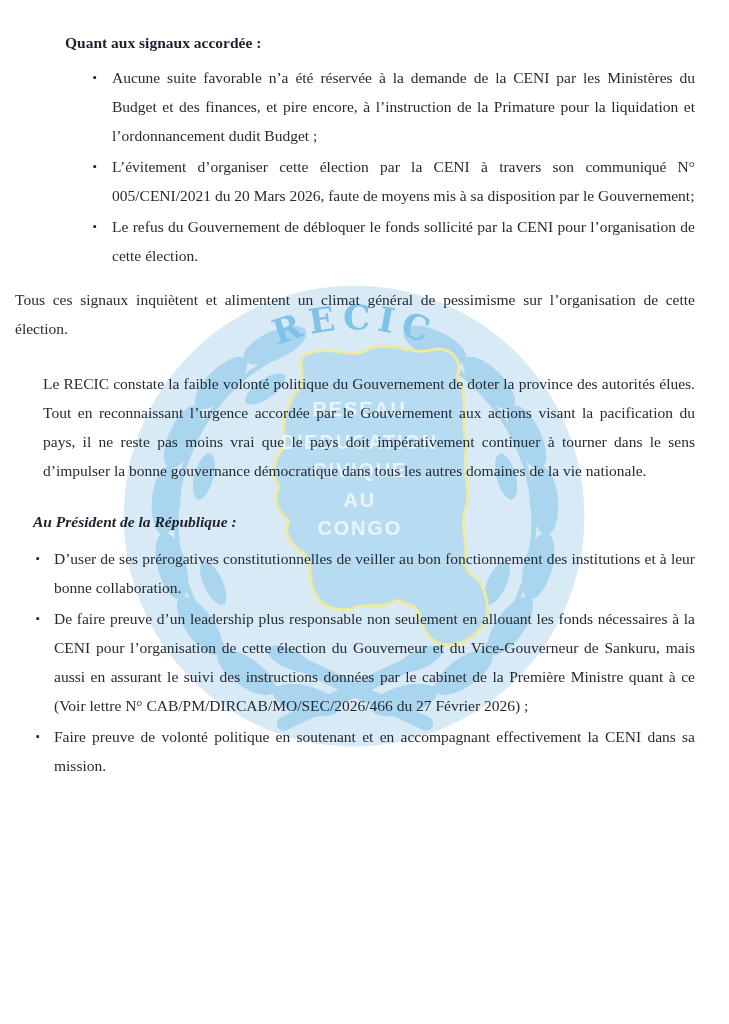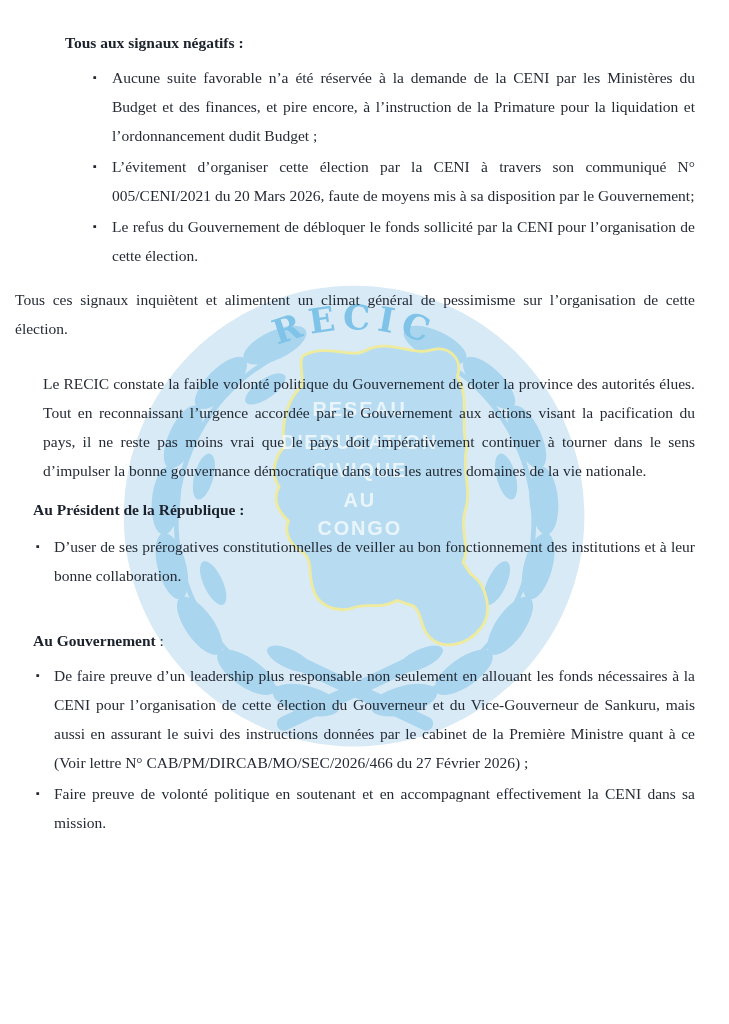--- a/index.html
+++ b/index.html
@@ -10,21 +10,21 @@
 
   
   .watermark{position:absolute;left:118px;top:280px;width:474px;height:474px;z-index:0;}
   .watermark svg{display:block;width:100%;height:100%;}
 
   
   .content{position:relative;z-index:1;padding:28px 34px 0 15px;
            font-size:15.5px;line-height:29px;}
   .h{font-weight:bold;color:#1c222c;}
   .h1{margin:0 0 6px 50px;}
-  .h2{margin:10px 0 8px 18px;}
+  .h2{margin:22px 0 8px 18px;font-style:italic;}
   .h2b{margin:36px 0 6px 18px;}
   p{margin:0;text-align:justify;}
   .p-gap{margin-top:15px;}
   .p-gap-lg{margin-top:26px;margin-left:28px;}
   ul{list-style:none;margin:0;padding:0;}
   li{position:relative;text-align:justify;margin-bottom:2px;}
   li .mk{position:absolute;left:0;top:0;font-size:11px;line-height:29px;color:#20262f;}
   .lvl1 li{margin-left:78px;padding-left:19px;}
   .lvl2 li{margin-left:21px;padding-left:18px;}
 </style>
@@ -87,21 +87,21 @@
         <text x="255" y="178">D'EDUCATION</text>
         <text x="255" y="208">CIVIQUE</text>
         <text x="255" y="239">AU</text>
         <text x="255" y="269">CONGO</text>
       </g>
     </svg>
   </div>
 
   <div class="content">
 
-    <div class="h h1">Tous aux signaux négatifs :</div>
+    <div class="h h1">Quant aux signaux accordée :</div>
 
     <ul class="lvl1">
       <li>
         <span class="mk">▪</span>
         <span>Aucune suite favorable n’a été réservée à la demande de la CENI par les Ministères du Budget et des finances, et pire encore, à l’instruction de la Primature pour la liquidation et l’ordonnancement dudit Budget ;</span>
       </li>
       <li>
         <span class="mk">▪</span>
         <span>L’évitement d’organiser cette élection par la CENI à travers son communiqué N° 005/CENI/2021 du 20 Mars 2026, faute de moyens mis à sa disposition par le Gouvernement;</span>
       </li>
@@ -118,21 +118,20 @@
 
     <div class="h h2">Au Président de la République :</div>
 
     <ul class="lvl2">
       <li>
         <span class="mk">▪</span>
         <span>D’user de ses prérogatives constitutionnelles de veiller au bon fonctionnement des institutions et à leur bonne collaboration.</span>
       </li>
     </ul>
 
-    <div class="h2b"><span class="h">Au Gouvernement</span><span> :</span></div>
 
     <ul class="lvl2">
       <li>
         <span class="mk">▪</span>
         <span>De faire preuve d’un leadership plus responsable non seulement en allouant les fonds nécessaires à la CENI pour l’organisation de cette élection du Gouverneur et du Vice-Gouverneur de Sankuru, mais aussi en assurant le suivi des instructions données par le cabinet de la Première Ministre quant à ce (Voir lettre N° CAB/PM/DIRCAB/MO/SEC/2026/466 du 27 Février 2026) ;</span>
       </li>
       <li>
         <span class="mk">▪</span>
         <span>Faire preuve de volonté politique en soutenant et en accompagnant effectivement la CENI dans sa mission.</span>
       </li>

